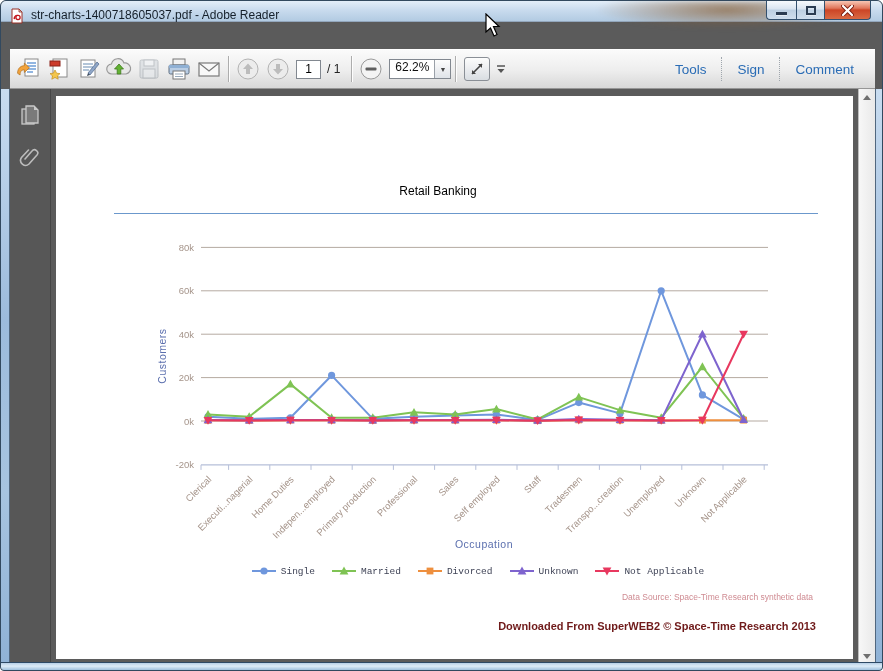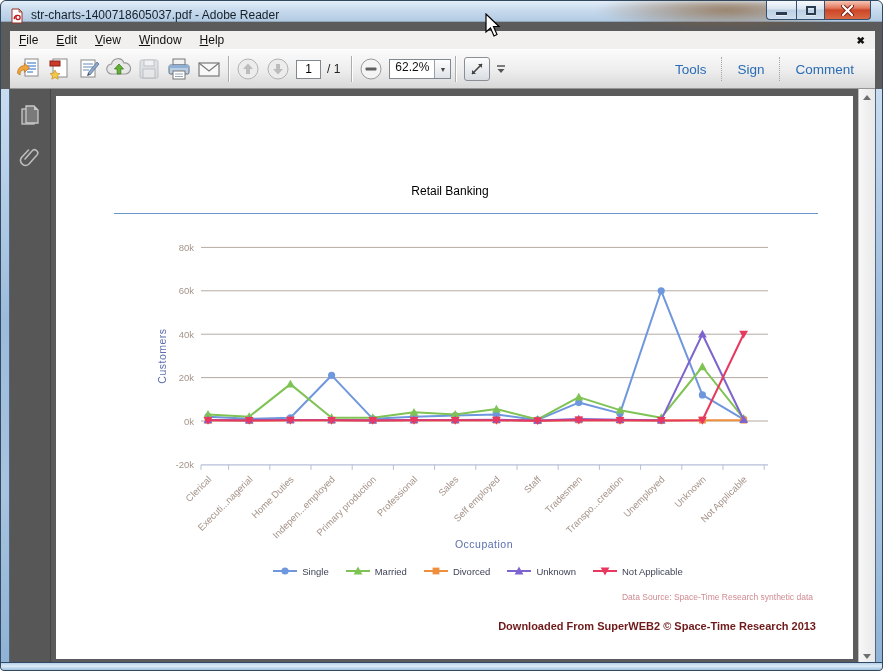--- a/index.html
+++ b/index.html
@@ -73,25 +73,25 @@
   .scrollbar{ position:absolute; right:0; top:0; bottom:0; width:17px;
     background:linear-gradient(90deg,#f7f7f7,#e9e9e9); border-left:1px solid #bdbdbd; }
   .sb-btn{ position:absolute; left:0; width:16px; height:16px; display:flex; align-items:center; justify-content:center; }
   .sb-up{ top:0; } .sb-down{ bottom:0; }
   .tri-up{ width:0; height:0; border-left:4px solid transparent; border-right:4px solid transparent; border-bottom:5px solid #6f6f6f; }
   .tri-down{ width:0; height:0; border-left:4px solid transparent; border-right:4px solid transparent; border-top:5px solid #6f6f6f; }
 
   
   .page{ position:absolute; left:5px; top:7px; width:797px; height:563px; background:#ffffff; }
   .doc-title{ position:absolute; left:0; top:27px; width:764px; text-align:center; font-size:12.5px; color:#000; }
-  .doc-subtitle{ position:absolute; left:0; top:88px; width:764px; text-align:center; font-size:12px; color:#000;margin-left:12px; }
+  .doc-subtitle{ position:absolute; left:0; top:88px; width:764px; text-align:center; font-size:12px; color:#000; }
   .head-rule{ position:absolute; left:58px; top:117px; width:704px; height:1px; background:#6b98cc; }
   .logo{ position:absolute; left:30px; top:38px; width:190px; height:85px; }
   .chart-svg{ position:absolute; left:0; top:0; width:797px; height:563px; font-family:"Liberation Sans",sans-serif; }
-  .legend{ position:absolute; left:0; top:469px; width:797px; display:flex; justify-content:center; padding-left:62px; }
+  .legend{ position:absolute; left:0; top:469px; width:797px; display:flex; justify-content:center; padding-left:62px;font-family:Liberation Mono, monospace; }
   .legend-item{ display:flex; align-items:center; margin-right:16px; }
   .legend-item span{ font-size:9.5px; color:#3f4356; margin-left:4px; }
   .data-source{ position:absolute; right:40px; top:496px; font-size:8.5px; color:#cf8b92;padding-left:21px; }
   .dl-footer{ position:absolute; right:37px; top:524px; font-size:11px; font-weight:bold; color:#6f1a1a; }
 
   .cursor{ position:absolute; left:484px; top:12px; z-index:50; }
 </style>
 </head>
 <body>
 
@@ -117,28 +117,20 @@
         </div>
       <div class="cap close">
         <svg width="13" height="11" viewBox="0 0 13 11">
           <path d="M2,1 L11,10 M11,1 L2,10" stroke="#7c1d10" stroke-width="4" stroke-linecap="round"></path>
           <path d="M2,1 L11,10 M11,1 L2,10" stroke="#ffffff" stroke-width="2.2" stroke-linecap="round"></path>
         </svg>
       </div>
     </div>
   </div>
 
-  <div class="menubar">
-    <div class="menu-item"><span class="mkey">F</span><span>ile</span></div>
-    <div class="menu-item"><span class="mkey">E</span><span>dit</span></div>
-    <div class="menu-item"><span class="mkey">V</span><span>iew</span></div>
-    <div class="menu-item"><span class="mkey">W</span><span>indow</span></div>
-    <div class="menu-item"><span class="mkey">H</span><span>elp</span></div>
-    <span class="menubar-x">✖</span>
-  </div>
 
   <div class="toolbar">
     <div class="tool-btn">
       <svg width="26" height="26" viewBox="0 0 26 26">
         <rect x="9" y="3" width="13" height="17" fill="#ffffff" stroke="#8a8a8a"></rect>
         <g stroke="#6f9fd8" stroke-width="1.4">
             <path d="M11,7 h9 M11,10 h9 M11,13 h9 M11,16 h6"></path>
           </g>
         <path d="M3,18 c0,-7 5,-9 8,-9 l0,-3 6,5.5 -6,5.5 0,-3 c-3,0 -5,1 -5,6 z" fill="#f2a33c" stroke="#b06f1e" stroke-width="0.8" transform="translate(-1,2) scale(0.85)"></path>
       </svg>

